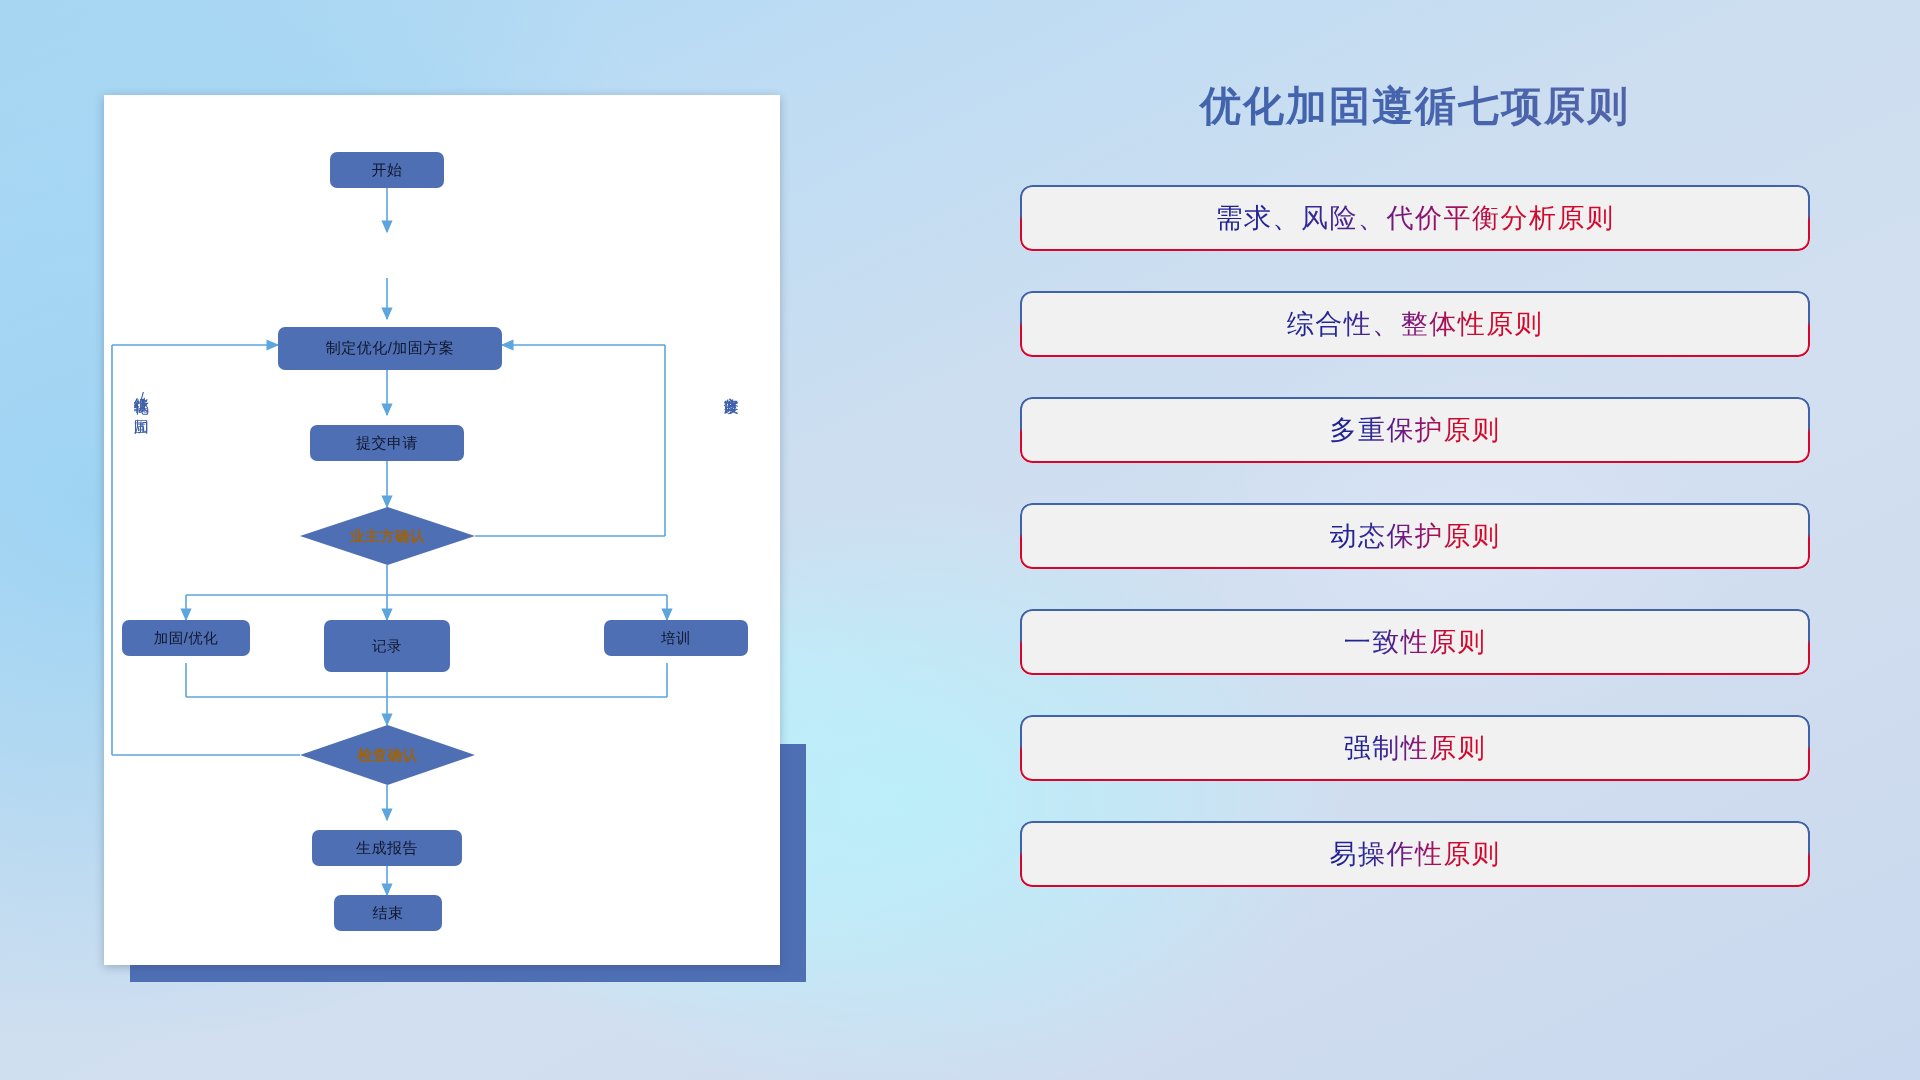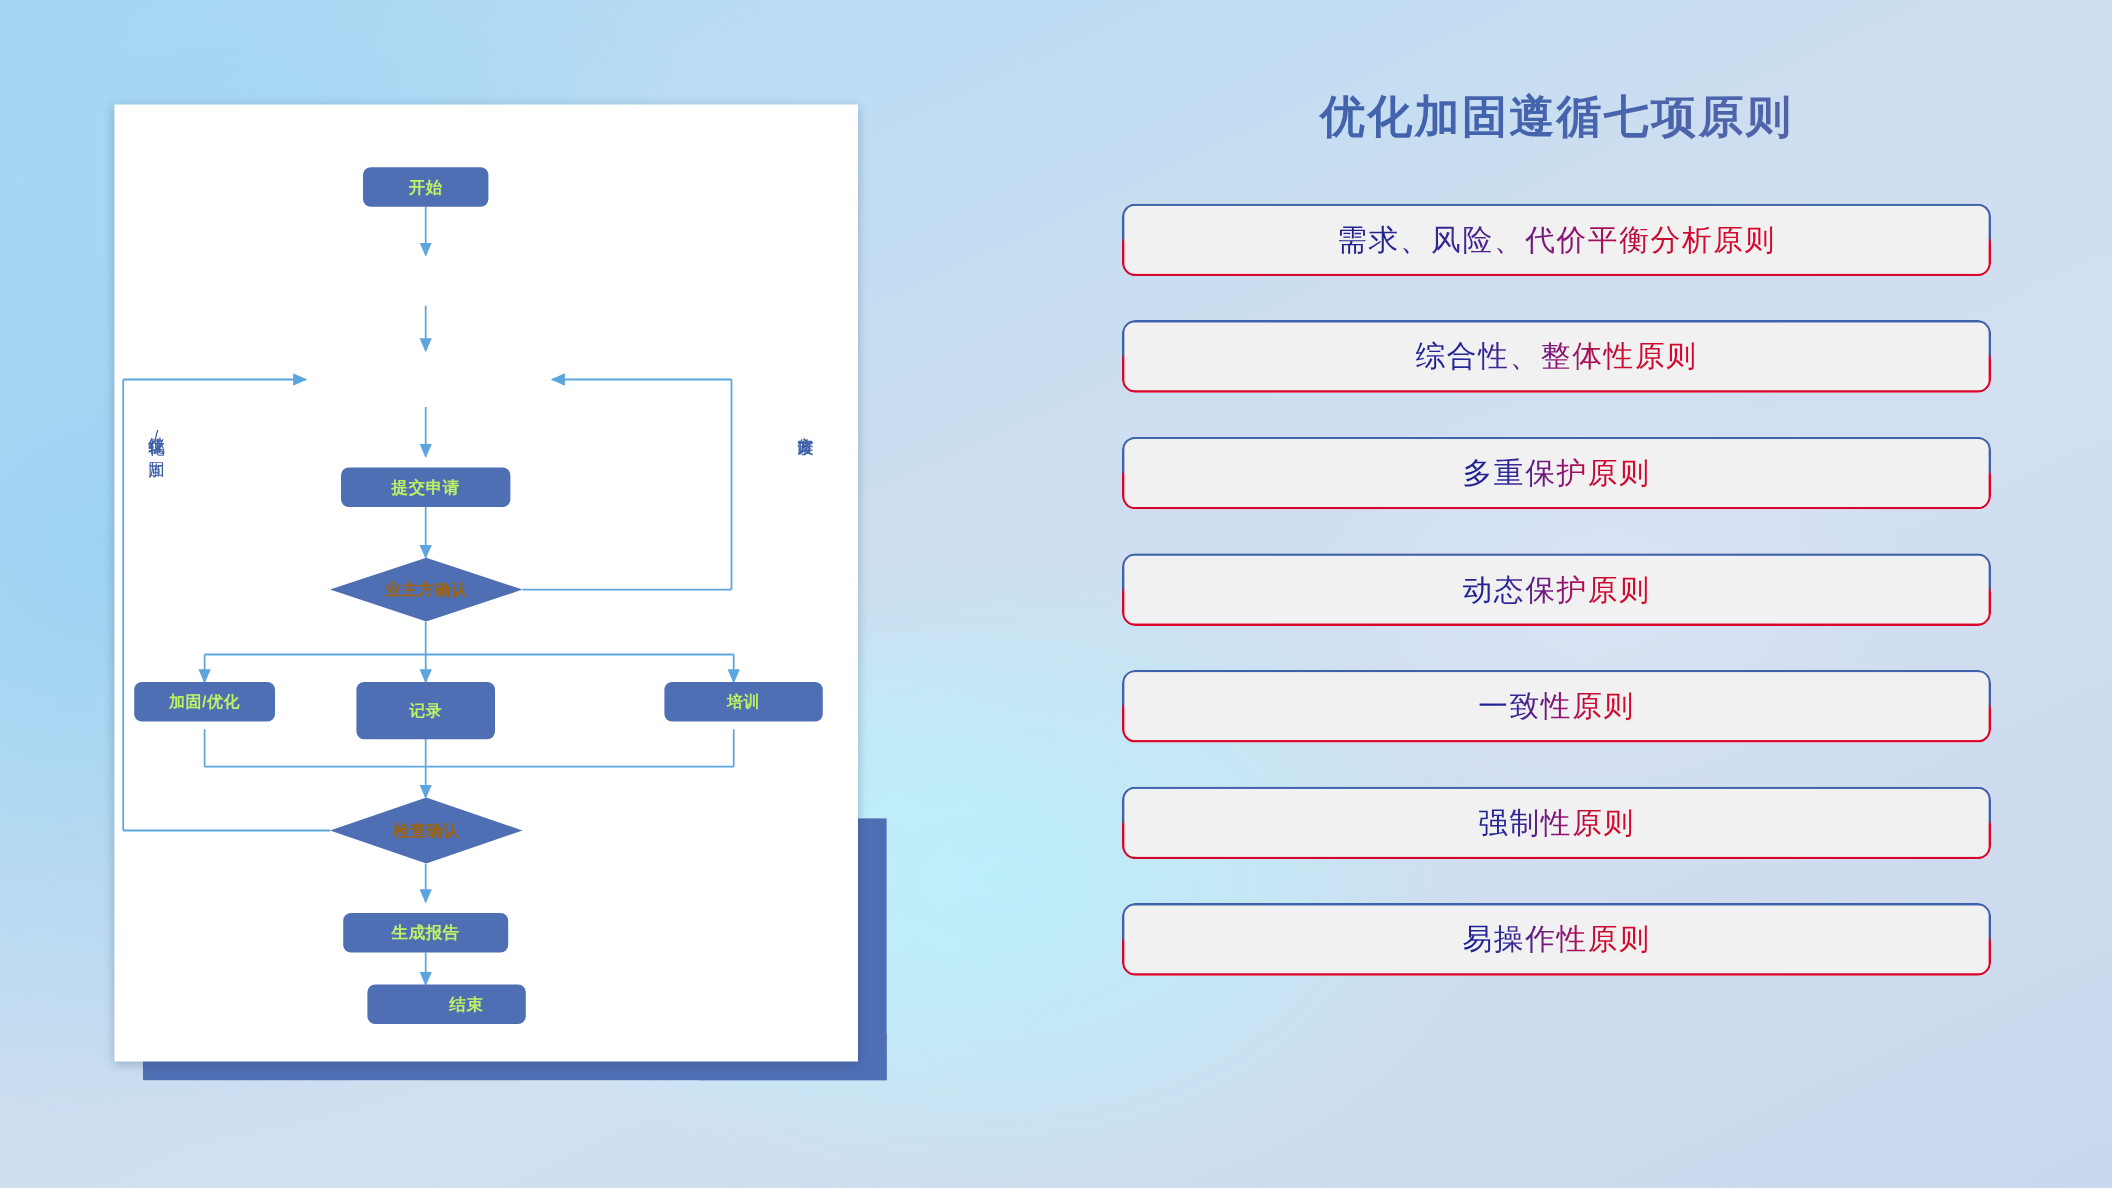--- a/index.html
+++ b/index.html
@@ -79,26 +79,26 @@
     position: absolute;
     left: 0; top: 0;
     width: 676px;
     height: 870px;
   }
 
   
   .node {
     position: absolute;
     background: #4f6fb5;
-    color: #bef264;
+    color: #0f172a;
     border-radius: 7px;
     display: flex;
     align-items: center;
     justify-content: center;
-    font-weight: bold;
+    font-weight: normal;
     font-size: 15px;
     letter-spacing: 0.5px;
     white-space: nowrap;
     z-index: 4;
     text-align: right;
   }
   .node.small { font-size: 14.5px; }
 
   .diamond {
     position: absolute;
@@ -253,20 +253,21 @@
 
           <line x1="371" y1="441" x2="561" y2="441"></line>
           <line x1="561" y1="441" x2="561" y2="250"></line>
           <line x1="561" y1="250" x2="398" y2="250" marker-end="url(#ah)"></line>
         </g>
       </svg>
 
       <div class="node" style="left:226px; top:57px; width:114px; height:36px;">开始</div>
 
 
+      <div class="node" style="left:174px; top:232px; width:224px; height:43px;">制定优化/加固方案</div>
 
       <div class="node" style="left:206px; top:330px; width:154px; height:36px;">提交申请</div>
 
       <div class="diamond" style="left:196px; top:412px; width:175px; height:58px;">
         <div class="dshape"></div>
         <div class="dlabel">业主方确认</div>
       </div>
 
       <div class="node small" style="left:18px; top:525px; width:128px; height:36px;">加固/优化</div>
 
@@ -274,21 +275,21 @@
 
       <div class="node small" style="left:500px; top:525px; width:144px; height:36px;">培训</div>
 
       <div class="diamond" style="left:196px; top:630px; width:175px; height:60px;">
         <div class="dshape"></div>
         <div class="dlabel">检查确认</div>
       </div>
 
       <div class="node" style="left:208px; top:735px; width:150px; height:36px;">生成报告</div>
 
-      <div class="node" style="left:230px; top:800px; width:108px; height:36px;padding-left:36px;">结束</div>
+      <div class="node" style="left:230px; top:800px; width:108px; height:36px;">结束</div>
 
       <div class="vlabel" style="left:30px; top:290px;">继续优化/加固</div>
 
       <div class="vlabel" style="left:620px; top:290px;">方案修改</div>
 
     </div>
   </div>
 
   <div class="panel">
 

